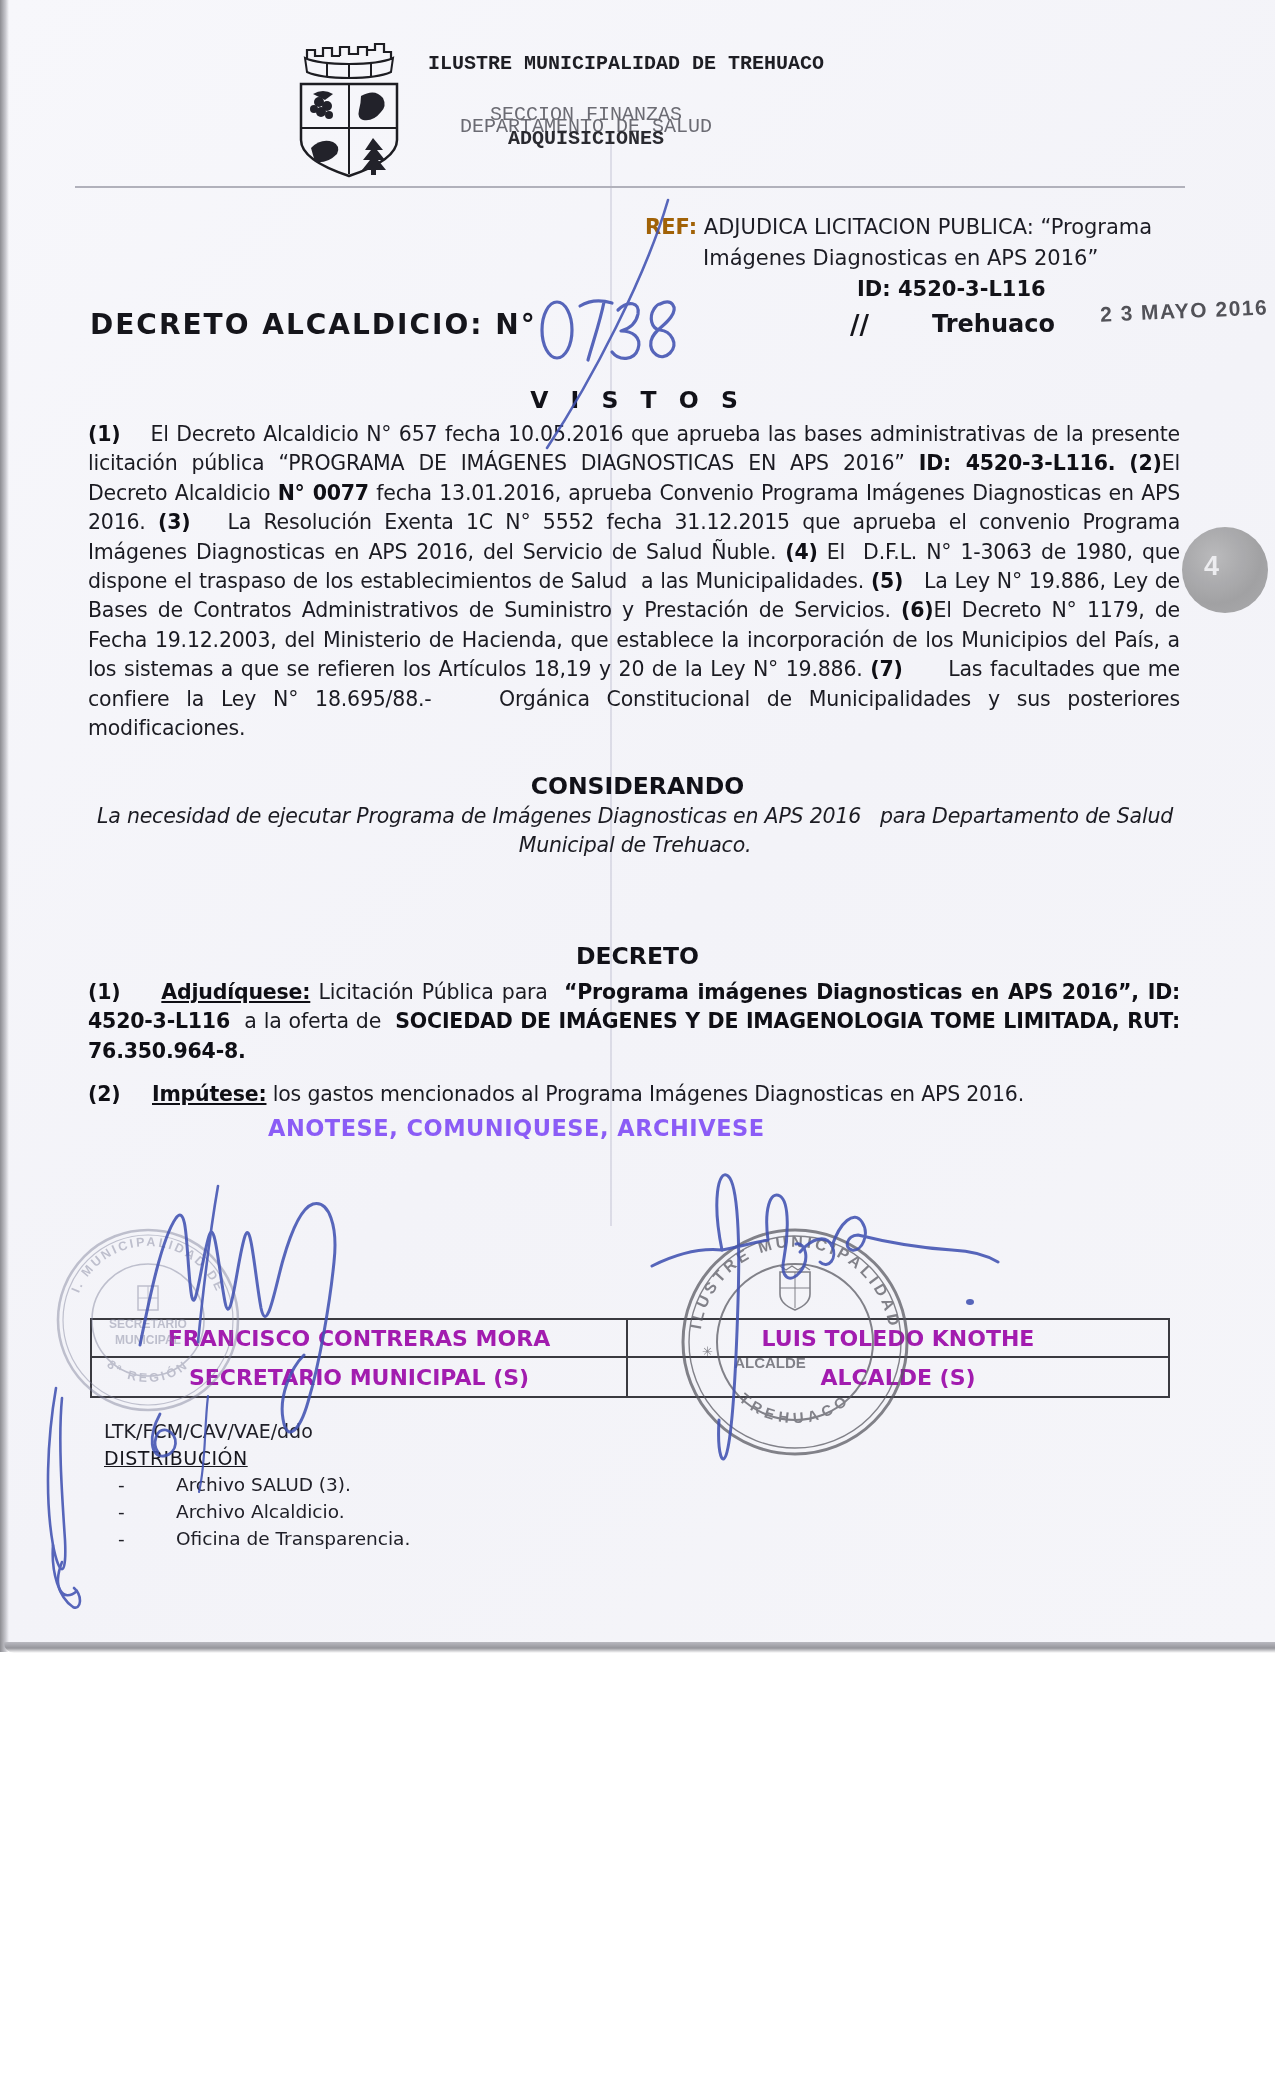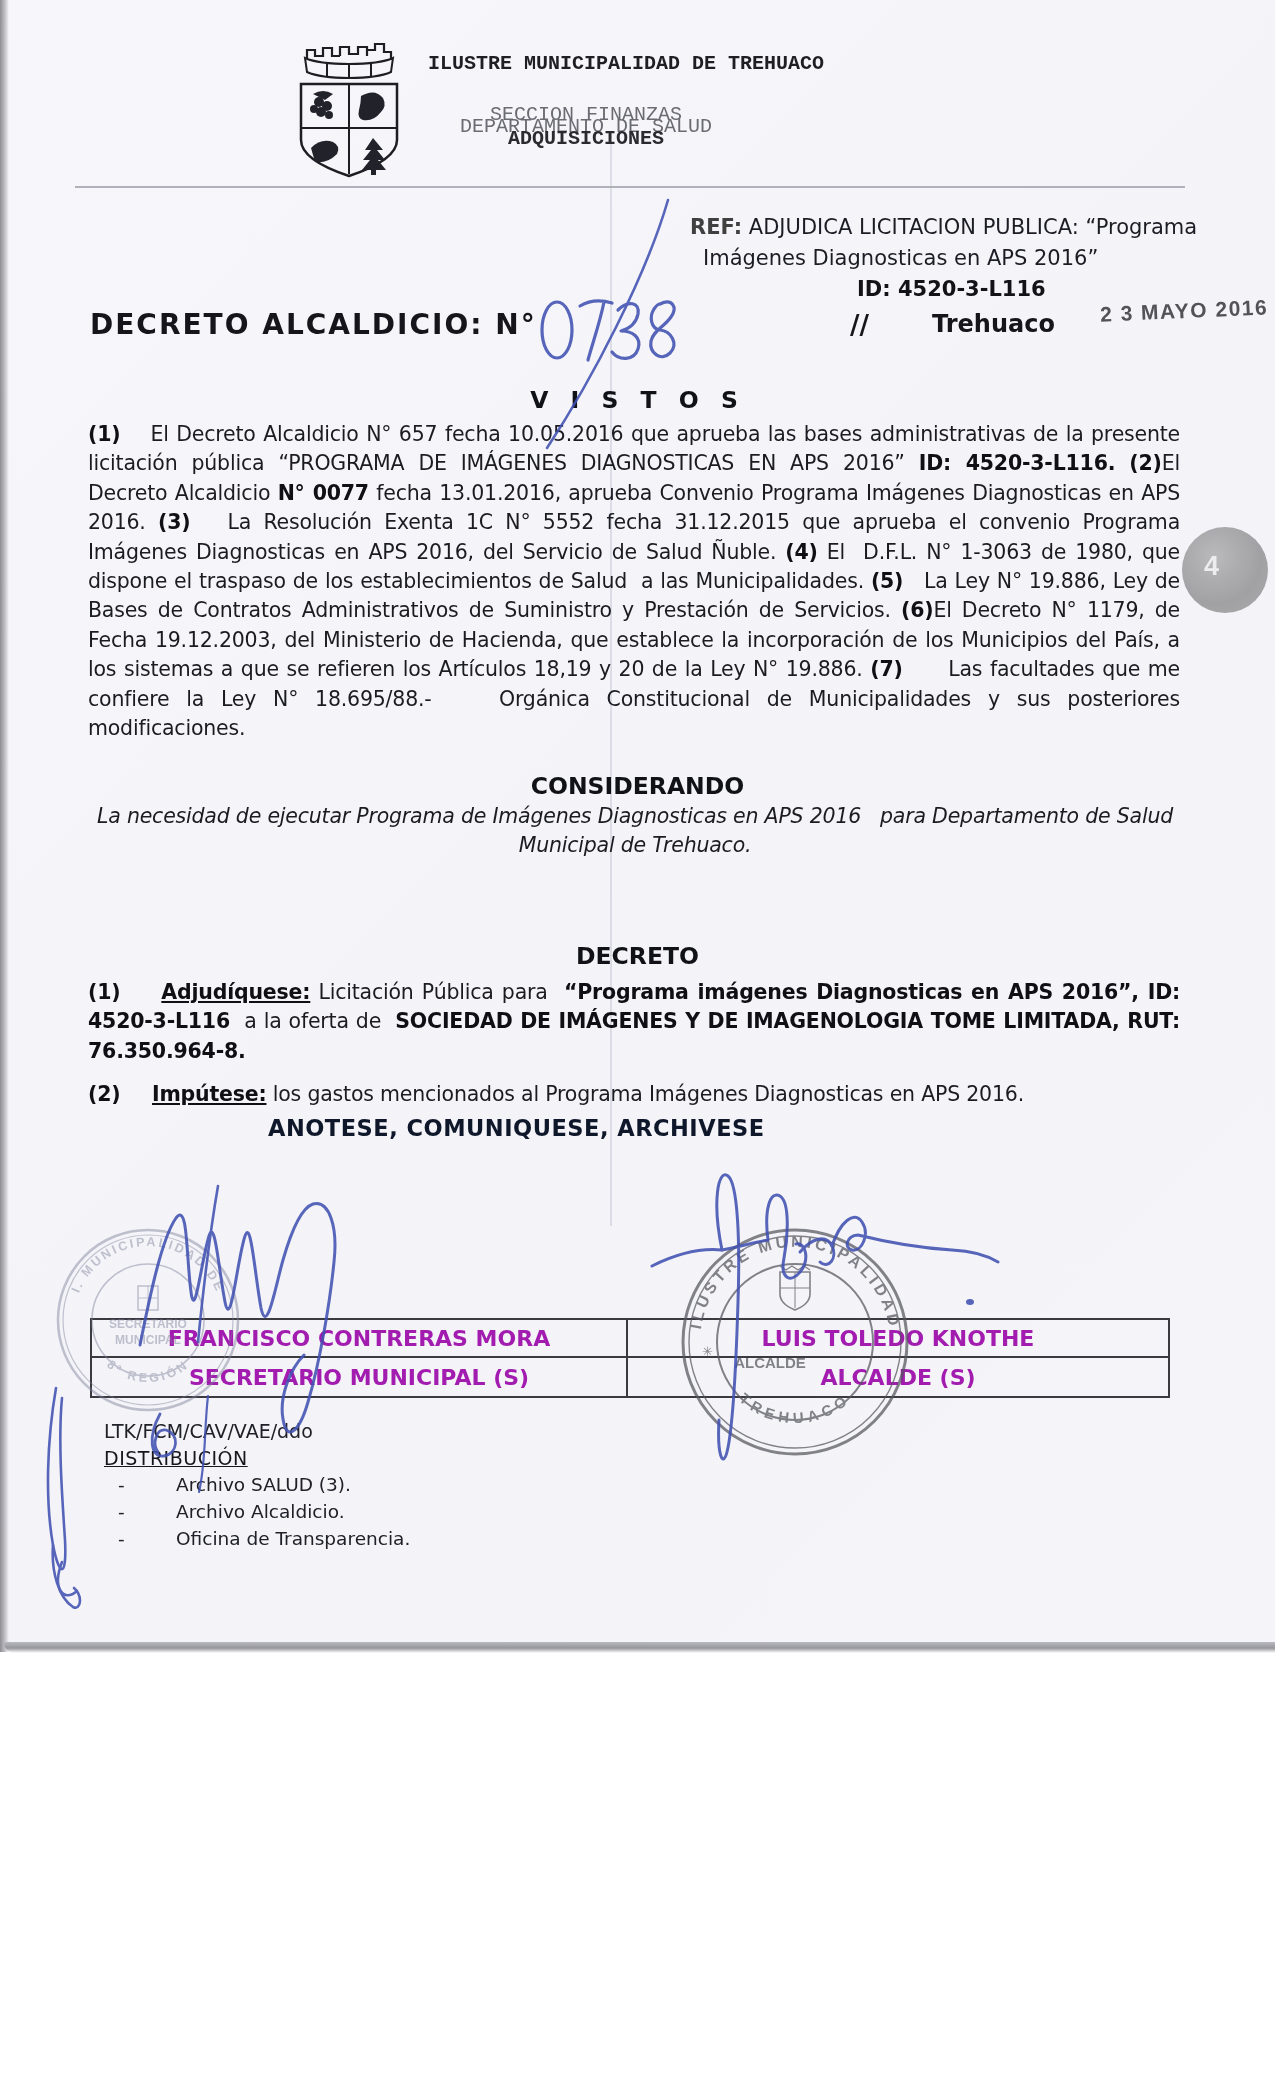--- a/index.html
+++ b/index.html
@@ -14,36 +14,36 @@
          background:linear-gradient(180deg,#b9b9c0,#96969c 55%,#ffffff);border-bottom-left-radius:10px;}
   .abs{position:absolute;}
   
   .hdr1{font-family:"Liberation Mono",monospace;font-weight:bold;font-size:20px;color:#1e1e24;letter-spacing:0;}
   .hdr-sub{font-family:"Liberation Mono",monospace;font-size:20px;color:#6b6b73;width:312px;text-align:center;}
   .hdr-sub.bold{font-weight:bold;color:#2a2a30;}
   #divider{position:absolute;left:75px;top:186px;width:1110px;height:2px;background:#b1b1bb;}
   #fold-line{position:absolute;left:610px;top:134px;width:2px;height:1092px;background:rgba(125,125,160,0.20);}
   
   .ref-line{font-size:21px;color:#1c1c24;}
-  .ref-line b{color:#404040;margin-left:45px;}
+  .ref-line b{color:#a16207;}
   .ref-id{font-weight:bold;font-size:21px;color:#121218;}
   
   .decree-label{font-weight:bold;font-size:28px;letter-spacing:2px;color:#15151b;}
   .decree-sep{font-weight:bold;font-size:26px;color:#15151b;}
   .decree-city{font-weight:bold;font-size:24px;color:#15151b;}
   .date-stamp{font-family:"Liberation Sans",sans-serif;font-weight:bold;font-size:21px;
               letter-spacing:1.5px;color:#3c3c42;transform:rotate(-2.5deg);opacity:.88;white-space:nowrap;}
   
   .sec-title{position:absolute;left:0;width:1275px;text-align:center;font-weight:bold;font-size:23.5px;color:#111118;}
   .vistos-title{letter-spacing:7px;}
   .para{font-size:20.5px;line-height:29.4px;letter-spacing:-0.2px;text-align:justify;color:#1b1b22;}
   .para b{color:#0f0f15;}
   .u{text-decoration:underline;}
   .center-para{text-align:center;font-style:italic;}
-  .closing{font-weight:bold;font-size:22.5px;letter-spacing:.5px;color:#0f172a;white-space:nowrap;}
+  .closing{font-weight:bold;font-size:22.5px;letter-spacing:.5px;color:#8b5cf6;white-space:nowrap;}
   
   #sig-table{position:absolute;left:90px;top:1318px;width:1076px;height:76px;border:2px solid #3a3a40;
              display:grid;grid-template-columns:536px 1fr;grid-template-rows:38px 1fr;}
   #sig-table .cell{display:flex;align-items:center;justify-content:center;
              font-weight:bold;font-size:22px;color:#a21caf;border-right:2px solid #3a3a40;border-bottom:2px solid #3a3a40;}
   #sig-table .cell:nth-child(2n){border-right:none;}
   #sig-table .cell:nth-child(n+3){border-bottom:none;}
   
   .initials{font-size:19px;color:#202028;}
   .dist-title{font-size:19px;color:#16161d;text-decoration:underline;letter-spacing:.5px;}

